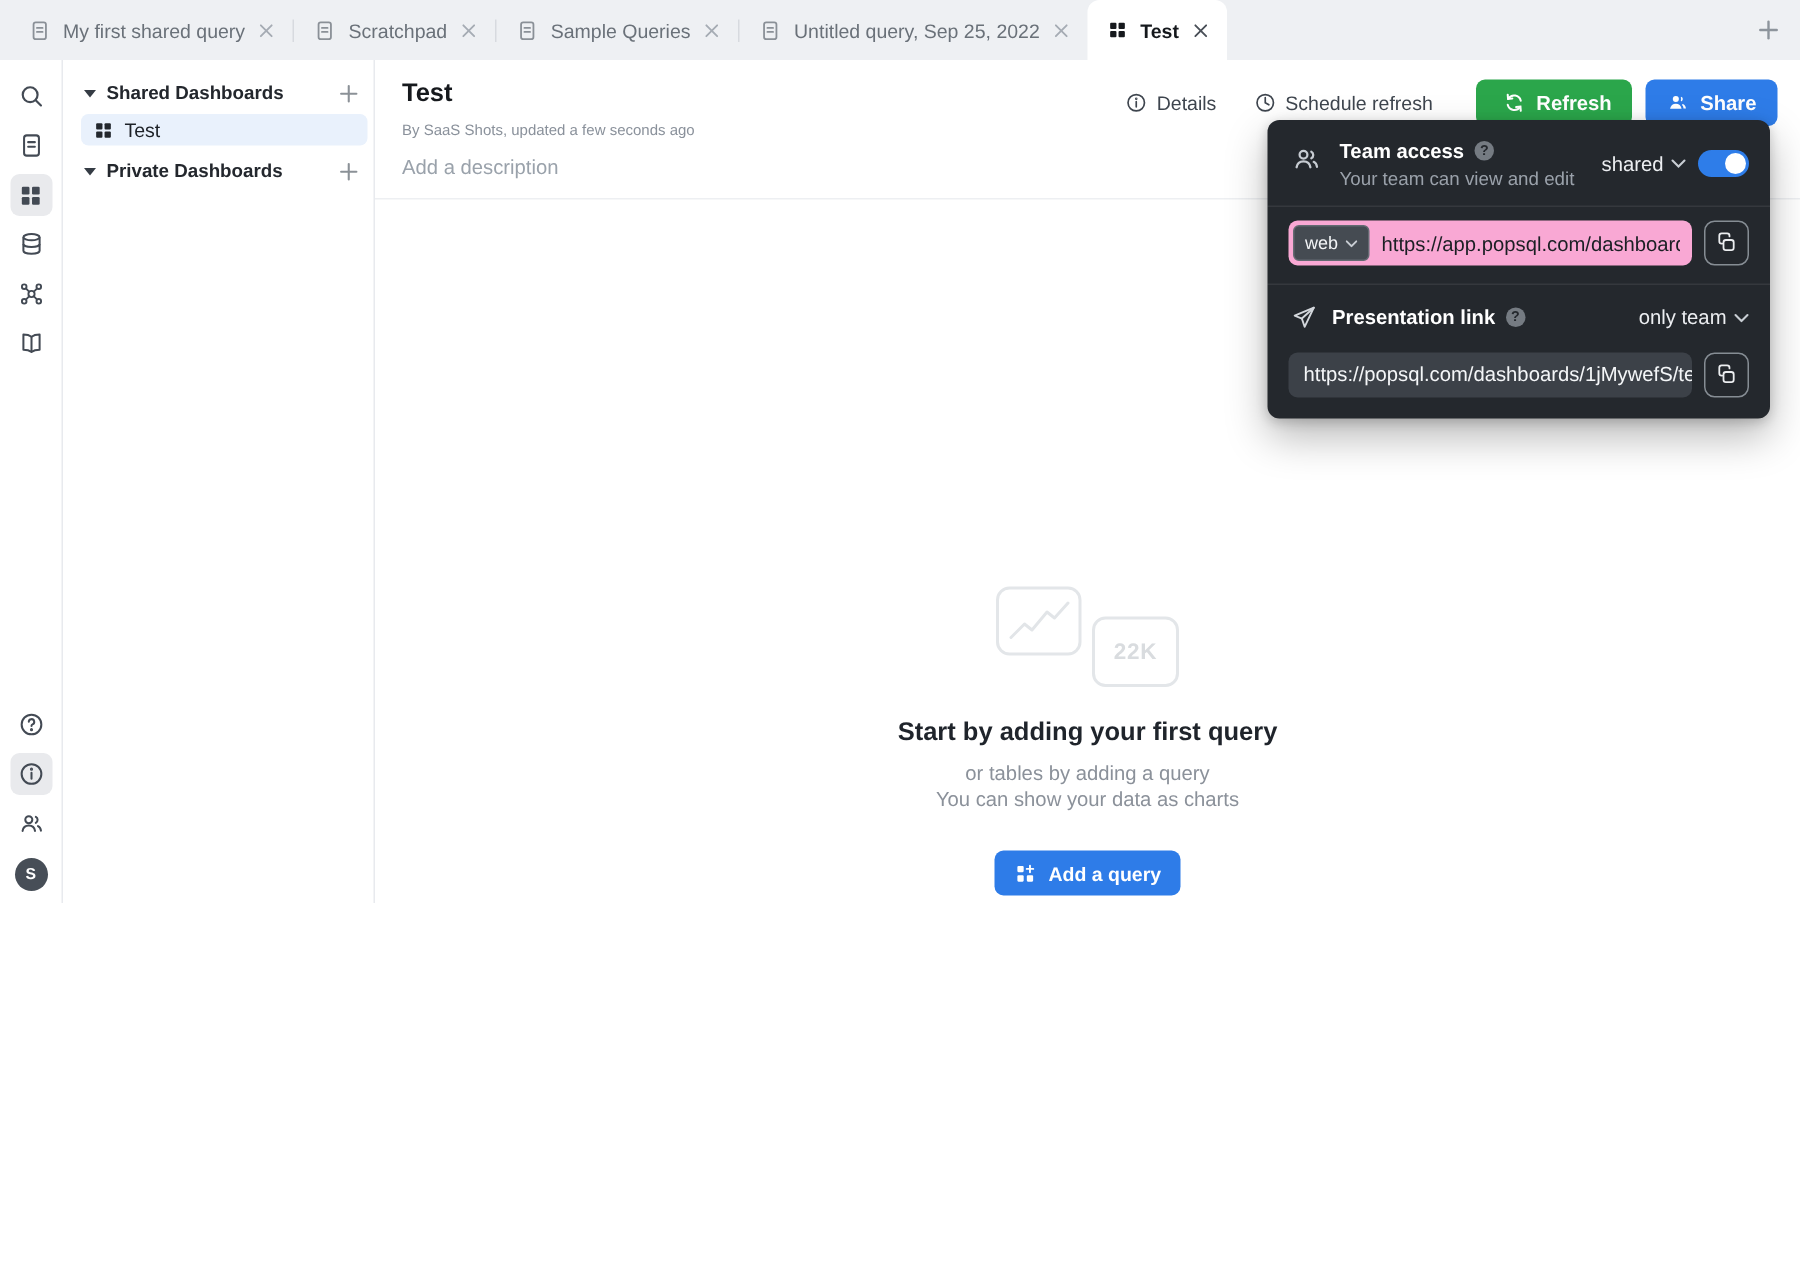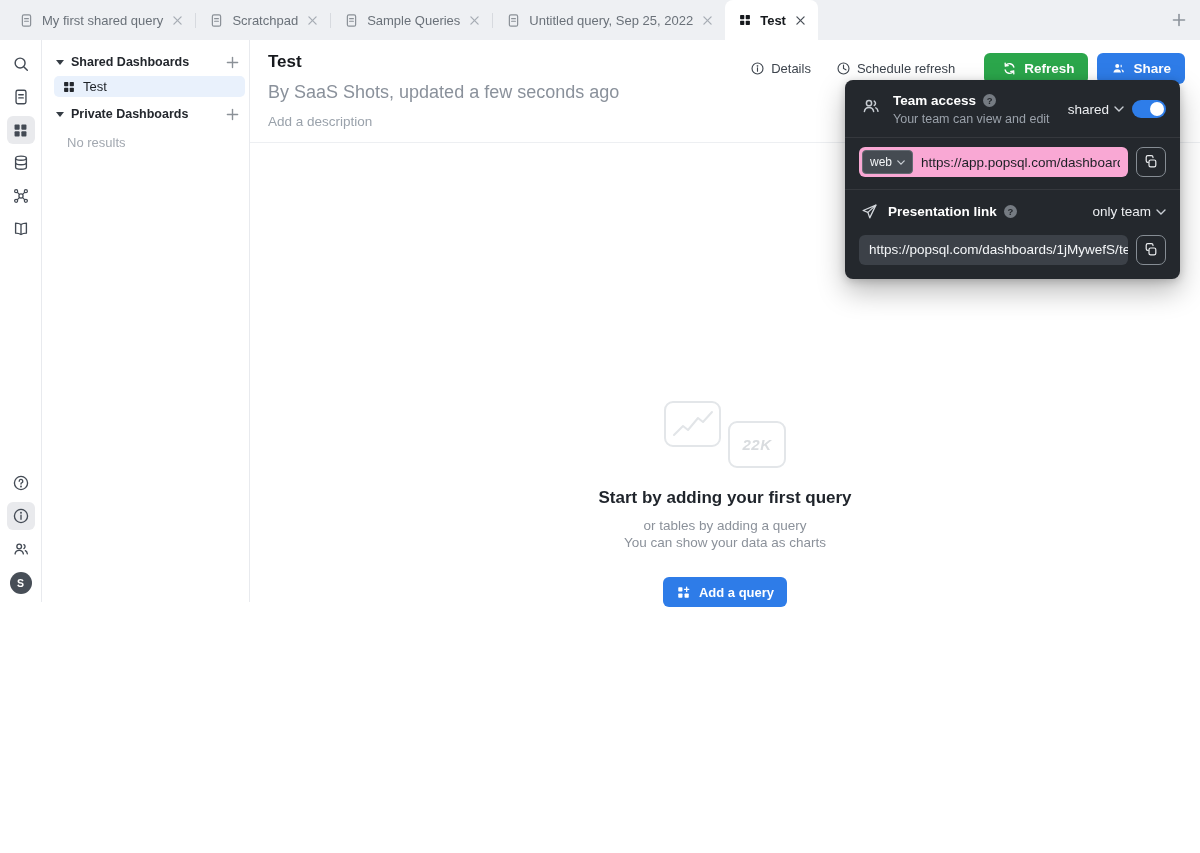--- a/index.html
+++ b/index.html
@@ -40,33 +40,33 @@
   .plus-btn { margin-left:auto; display:flex; color:#8b9197; cursor:pointer; }
   .tree-item { margin:0 4px 3px 12px; padding:3px 8px; border-radius:5px; display:flex; align-items:center; gap:7px; font-size:13px; color:#1d2127; cursor:pointer; }
   .tree-item.selected { background:#e9f1fc; }
   .tree-item .t-icon { display:flex; color:#23272d; }
   .no-results { padding:7px 14px 6px 25px; color:#a2a8b0; font-size:13px; }
 
   
   .main { flex:1; position:relative; background:#fff; min-width:0; }
   .main-header { display:flex; align-items:flex-start; padding:11px 15px 0 18px; }
   .page-title { font-size:17px; font-weight:700; color:#16191d; margin:0; line-height:22px; }
-  .byline { margin-top:9px; font-size:18px; color:#8a919b; }
+  .byline { margin-top:9px; font-size:10px; color:#8a919b; }
   .description { margin-top:11px; font-size:13.5px; color:#9aa2ab; cursor:text; }
   .actions { margin-left:auto; display:flex; align-items:center; gap:9px; margin-top:2px; }
   .action-link { display:flex; align-items:center; gap:6px; font-size:13px; color:#3e454e; padding:6px 8px; border-radius:5px; cursor:pointer; }
   .btn { display:flex; align-items:center; gap:7px; height:31px; padding:0 14px; border:none; border-radius:6px; color:#fff; font-size:13.5px; font-weight:600; font-family:inherit; cursor:pointer; }
   .btn-green { background:#2ba64b; margin-left:12px;padding-left:18px; }
   .btn-blue { background:#2e7ce8; }
   .header-divider { border-bottom:1px solid #edeff2; margin-top:13px; }
 
   
   .empty { text-align:center; margin-top:258px; }
   .illus { position:relative; display:inline-block; width:122px; height:68px; }
-  .card { position:absolute; border:2px solid #e3e6e9; border-radius:9px; background:#fff;font-style:italic; }
+  .card { position:absolute; border:2px solid #e3e6e9; border-radius:9px; background:#fff; }
   .card-chart { left:0; top:0; width:57px; height:46px; display:flex; align-items:center; justify-content:center; }
   .card-metric { left:64px; top:20px; width:58px; height:47px; display:flex; align-items:center; justify-content:center; color:#d9dcdf; font-weight:700; font-size:15px; letter-spacing:.5px; }
   .empty-title { margin-top:16px; font-size:17px; font-weight:700; color:#1f242b; }
   .empty-sub { margin-top:9px; font-size:13.5px; line-height:17px; color:#8b919a; }
   .empty-btn-row { margin-top:26px; }
   .btn-addquery { display:inline-flex; align-items:center; gap:8px; height:30px; padding:0 13px; border:none; border-radius:6px; background:#2e7ce8; color:#fff; font-size:13px; font-weight:700; font-family:inherit; cursor:pointer; }
 
   
   .popover { position:absolute; top:40px; right:20px; width:335px; background:#24282d; border-radius:8px; z-index:20; color:#fff;
              box-shadow:0 12px 28px rgba(0,0,0,.28), 0 2px 8px rgba(0,0,0,.18); }
@@ -295,21 +295,20 @@
       <div class="section-header">
         <span class="caret"></span>
         <span>Private Dashboards</span>
         <span class="plus-btn">
           <svg width="13" height="13" viewBox="0 0 14 14" stroke="currentColor" stroke-width="1.5" stroke-linecap="round">
               <line x1="7" y1="1.5" x2="7" y2="12.5"></line>
               <line x1="1.5" y1="7" x2="12.5" y2="7"></line>
             </svg>
         </span>
       </div>
-      <div class="no-results">No results</div>
     </div>
 
     <div class="main">
 
       <div class="main-header">
         <div>
           <h1 class="page-title">Test</h1>
           <div class="byline">By SaaS Shots, updated a few seconds ago</div>
           <div class="description">Add a description</div>
         </div>

